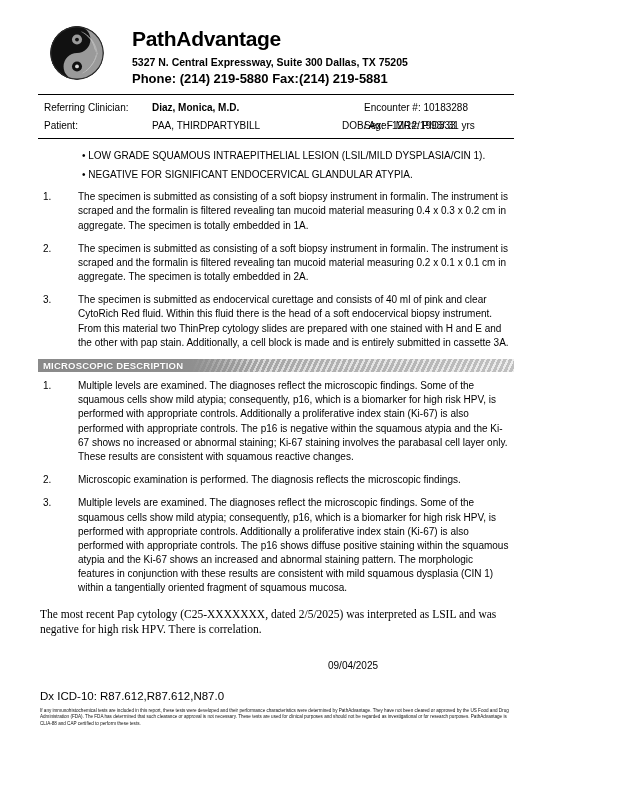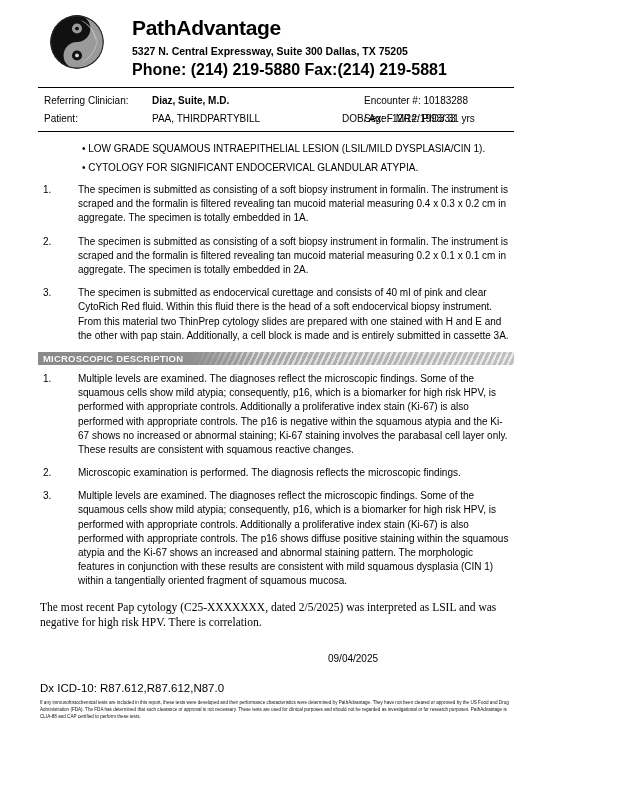--- a/index.html
+++ b/index.html
@@ -13,21 +13,21 @@
     font-family: "Liberation Sans", sans-serif;
     color: #000000;
     position: relative;
     overflow: hidden;
   }
   .page {
     position: relative;
     width: 552px;
     height: 805px;
     box-sizing: border-box;
-    padding: 5px 38px;
+    padding: 16px 38px;
   }
 
   
   .letterhead {
     display: flex;
     align-items: flex-start;
     padding-top: 9px;
   }
   .logo-wrap {
     width: 62px;
@@ -49,21 +49,21 @@
     letter-spacing: -0.3px;
     line-height: 1.15;
   }
   .brand-addr {
     font-size: 10.5px;
     font-weight: bold;
     line-height: 1.32;
     margin-top: 5px;
   }
   .brand-phone {
-    font-size: 16px;
+    font-size: 13px;
     font-weight: bold;
     line-height: 1.32;
   }
 
   .rule {
     border: 0;
     border-top: 1px solid #000;
     margin: 0;
   }
   .rule-top { margin-top: 7px; }
@@ -247,38 +247,38 @@
       <div class="brand-addr">5327 N. Central Expressway, Suite 300 Dallas, TX 75205</div>
       <div class="brand-phone">Phone: (214) 219-5880 Fax:(214) 219-5881</div>
     </div>
   </div>
 
   <hr class="rule rule-top">
 
   <div class="demo">
     <div class="demo-row">
       <div class="demo-label">Referring Clinician:</div>
-      <div class="demo-mid bold">Diaz, Suite, M.D.</div>
+      <div class="demo-mid bold">Diaz, Monica, M.D.</div>
       <div class="demo-right">Encounter #: 10183288</div>
     </div>
     <div class="demo-row">
       <div class="demo-label">Patient:</div>
       <div class="demo-mid">
         <span>PAA, THIRDPARTYBILL</span>
         <span class="inline-dob">DOB/ Age: 12/12/1993/ 31 yrs</span>
       </div>
       <div class="demo-right-wide">Sex: F   MR#: PID333</div>
     </div>
   </div>
 
   <hr class="rule">
 
   <div class="dx-block">
     <div class="dx-item">• LOW GRADE SQUAMOUS INTRAEPITHELIAL LESION (LSIL/MILD DYSPLASIA/CIN 1).</div>
-    <div class="dx-item">• CYTOLOGY FOR SIGNIFICANT ENDOCERVICAL GLANDULAR ATYPIA.</div>
+    <div class="dx-item">• NEGATIVE FOR SIGNIFICANT ENDOCERVICAL GLANDULAR ATYPIA.</div>
   </div>
 
   <div class="num-list">
     <div class="num-item">
       <div class="n">1.</div>
       <div class="txt">The specimen is submitted as consisting of a soft biopsy instrument in formalin. The instrument is scraped and the formalin is filtered revealing tan mucoid material measuring 0.4 x 0.3 x 0.2 cm in aggregate. The specimen is totally embedded in 1A.</div>
     </div>
     <div class="num-item">
       <div class="n">2.</div>
       <div class="txt">The specimen is submitted as consisting of a soft biopsy instrument in formalin. The instrument is scraped and the formalin is filtered revealing tan mucoid material measuring 0.2 x 0.1 x 0.1 cm in aggregate. The specimen is totally embedded in 2A.</div>

